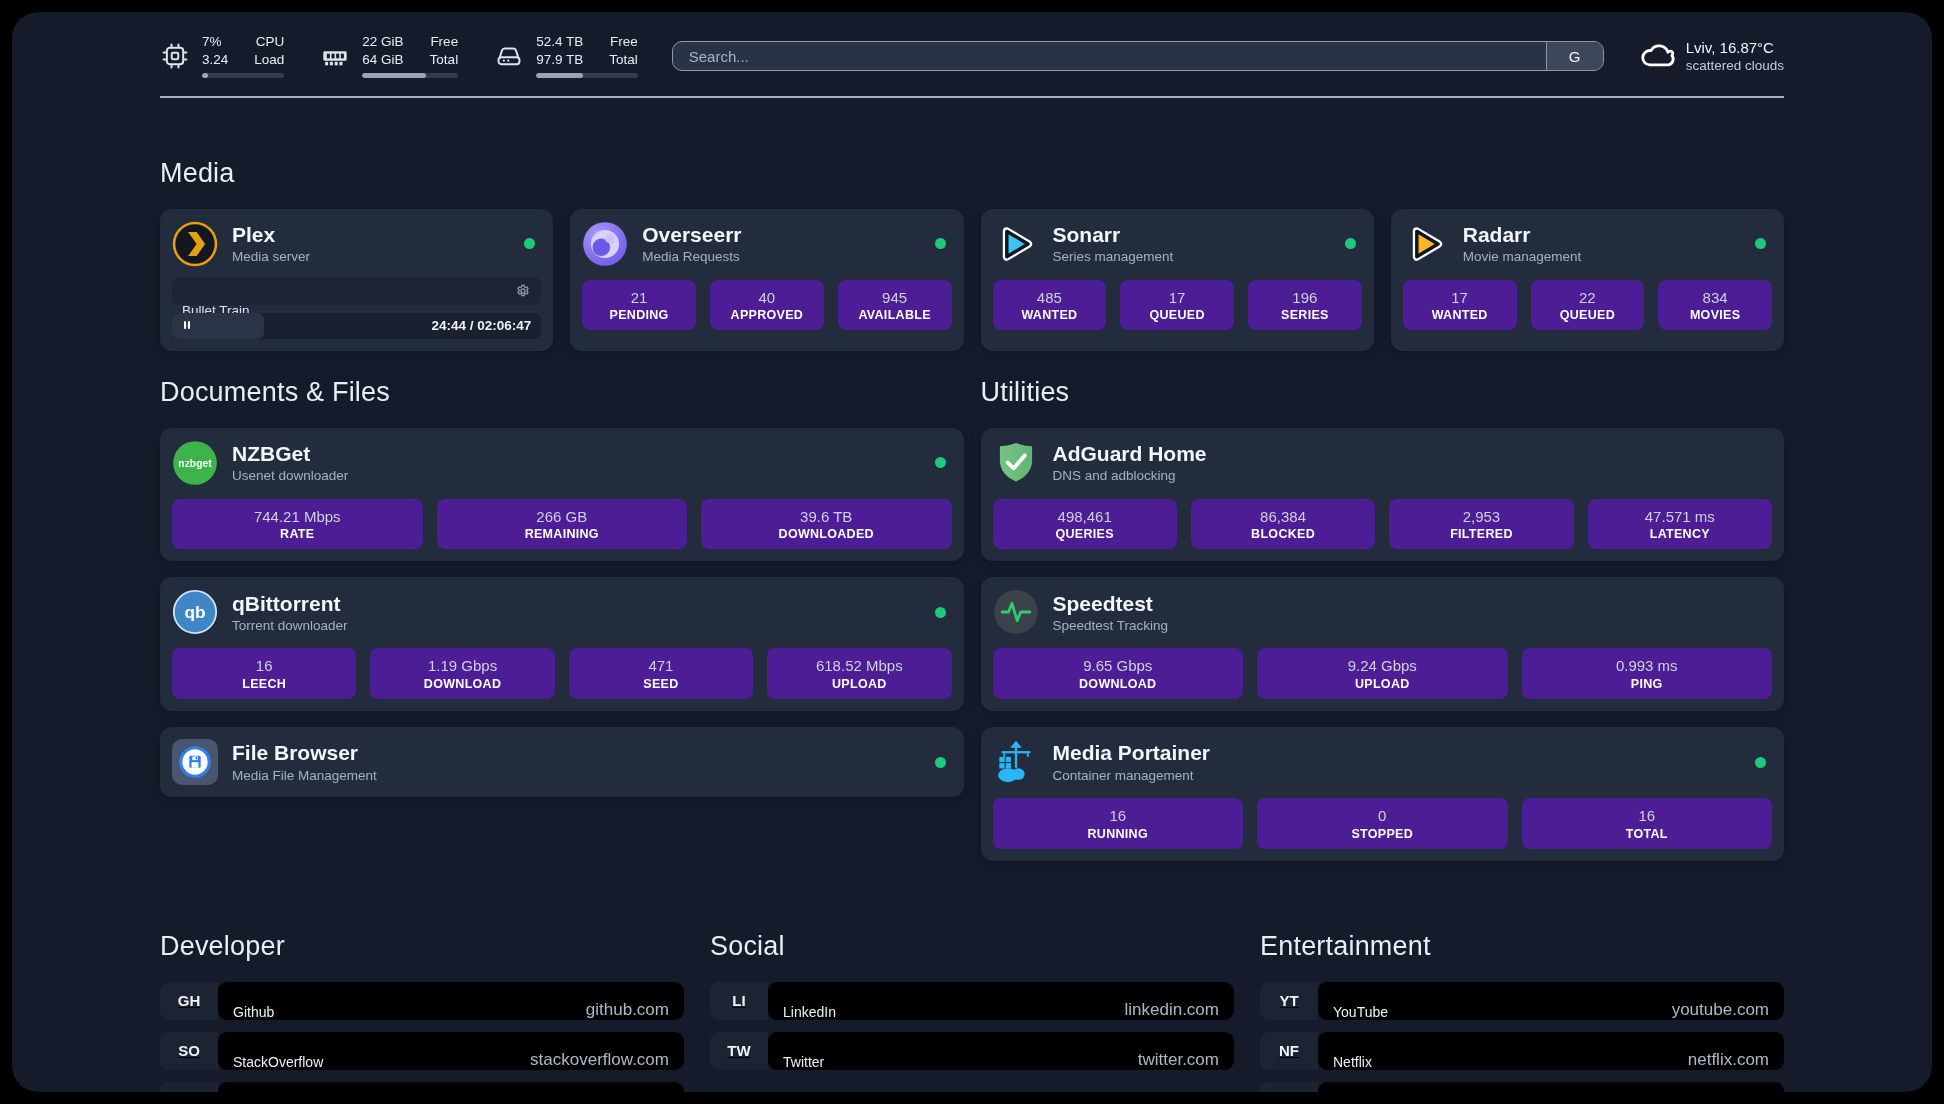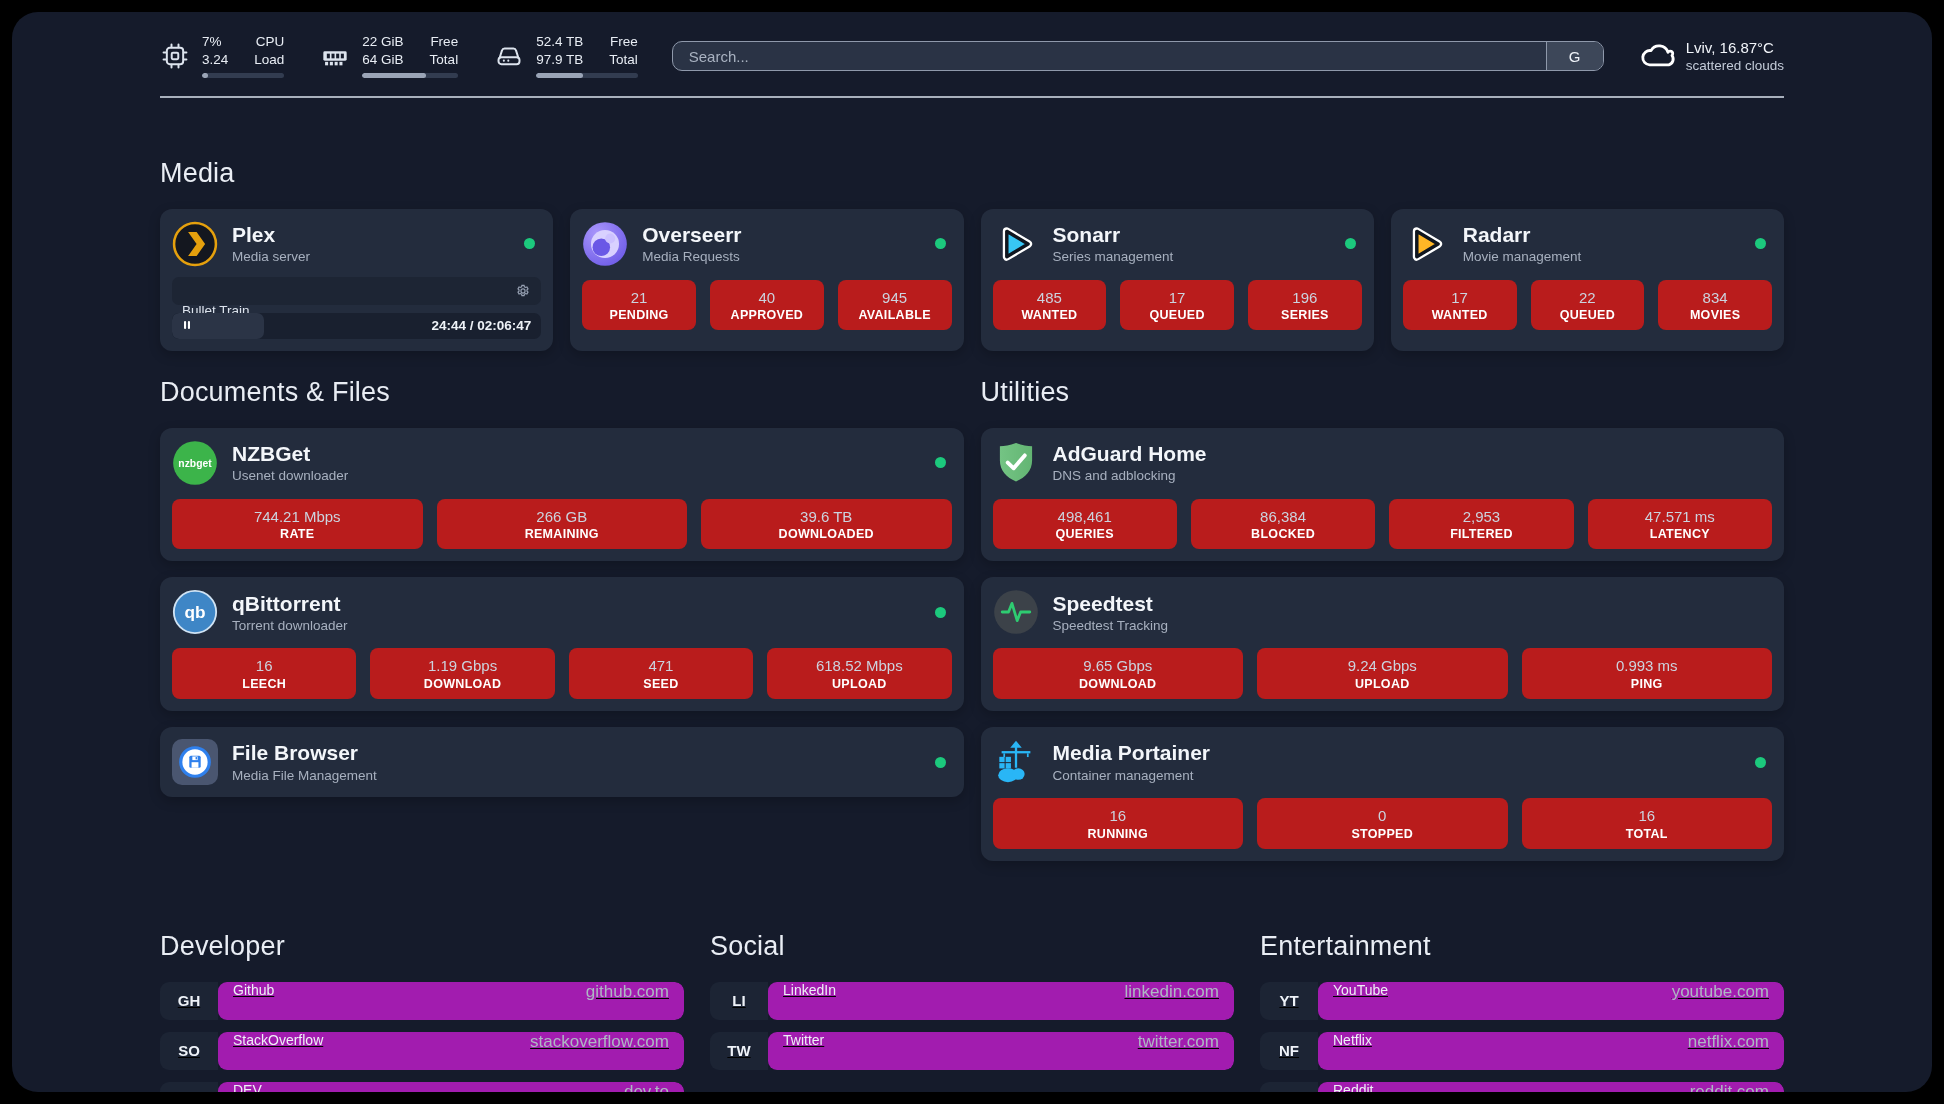--- a/index.html
+++ b/index.html
@@ -49,21 +49,21 @@
   .app-icon{width:46px;height:46px;flex:0 0 46px;display:flex;align-items:center;justify-content:center;}
   .app-icon svg{width:46px;height:46px;}
   .app-icon.fb{background:#4a5670;border-radius:10px;}
   .app-icon.fb svg{width:38px;height:38px;}
   .card-titles{margin-left:14px;display:flex;flex-direction:column;gap:3px;}
   .card-title{font-size:21px;font-weight:700;color:#f3f6fa;line-height:1.1;}
   .card-subtitle{font-size:13.5px;color:#a7b0bf;}
   .status-dot{width:11px;height:11px;border-radius:50%;margin-left:auto;margin-right:6px;flex:0 0 11px;}
 
   .stats-row{display:flex;gap:14px;margin-top:13px;}
-  .stat-tile{flex:1;background:#b91c1c;border-radius:8px;padding:9px 6px 8px 6px;text-align:center;}
+  .stat-tile{flex:1;background:#4c1d95;border-radius:8px;padding:9px 6px 8px 6px;text-align:center;}
   .stat-value{font-size:15px;color:#ccd3de;line-height:1.25;}
   .stat-label{font-size:12.5px;font-weight:700;color:#fff;letter-spacing:.3px;margin-top:1px;}
 
   
   .media-bar{margin-top:10px;height:28px;background:#1d2534;border-radius:7px;display:flex;
     align-items:center;justify-content:space-between;padding:0 10px;}
   .media-bar-title{font-size:13.5px;color:#dbe2ec;margin-top:40px;}
   .gear{color:#96a0b2;cursor:pointer;display:flex;}
   .gear svg{width:16px;height:16px;}
   .player-bar{margin-top:8px;height:26px;background:#19202f;border-radius:7px;display:flex;
@@ -72,21 +72,21 @@
     padding-left:9px;box-sizing:border-box;}
   .pause svg{width:12px;height:12px;color:#fff;}
   .player-time{margin-left:auto;padding-right:10px;font-size:13.5px;font-weight:700;color:#eef2f7;}
 
   
   .links-grid{display:grid;grid-template-columns:repeat(3,1fr);gap:26px;margin-top:70px;align-items:start;}
   .link-rows{display:flex;flex-direction:column;gap:12px;text-decoration:underline;}
   .link-row{display:flex;height:38px;border-radius:9px;overflow:hidden;cursor:pointer;}
   .link-abbr{width:58px;flex:0 0 58px;background:#1c2434;color:#eef2f8;font-size:15px;font-weight:700;
     display:flex;align-items:center;justify-content:center;}
-  .link-pill{flex:1;background:#a21caf;display:flex;align-items:flex-start;justify-content:space-between;
+  .link-pill{flex:1;background:#000000;display:flex;align-items:flex-end;justify-content:space-between;
     padding:0 15px;border-radius:9px;}
   .link-name{font-size:14px;color:#eef1f6;}
   .link-url{font-size:17px;color:#aeb7c4;}
 </style>
 </head>
 <body>
 
 <div class="frame">
   <div class="dashboard">
 

